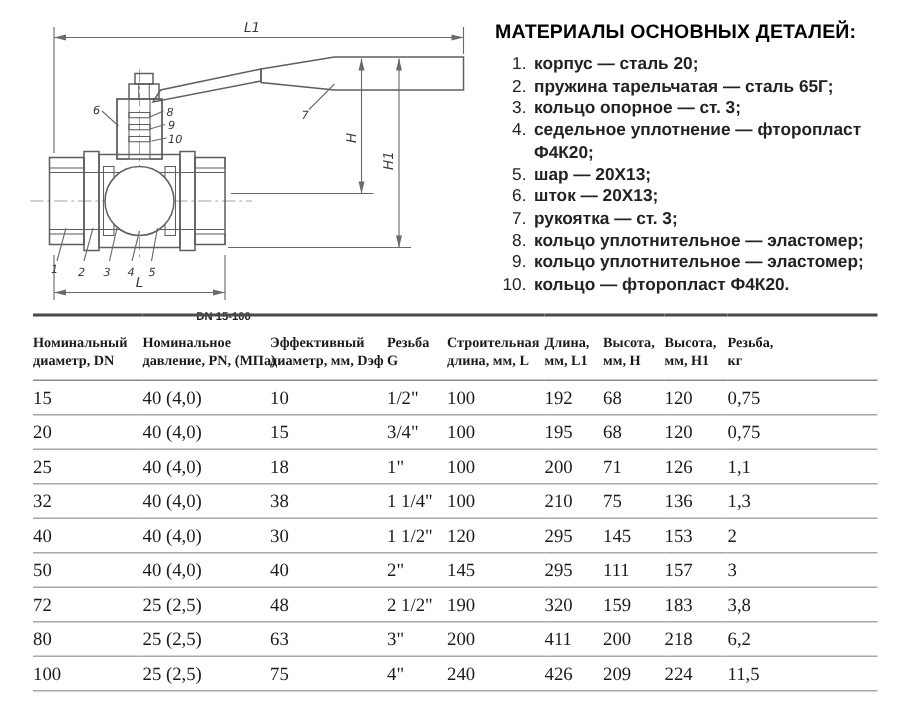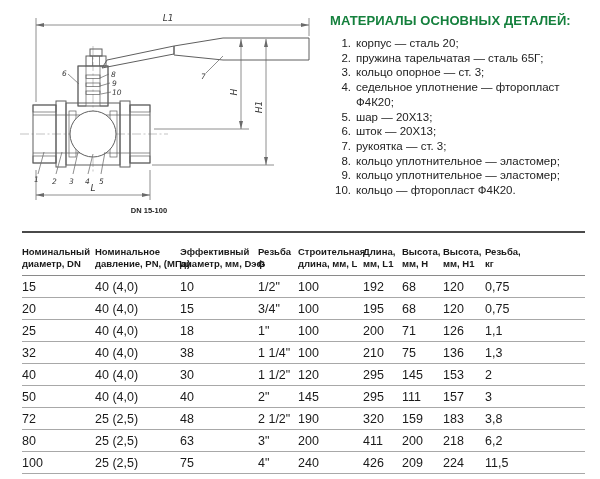--- a/index.html
+++ b/index.html
@@ -17,33 +17,34 @@
   .dimln{ stroke:#6a6a6a; stroke-width:.75; fill:none; }
   .arw  { fill:#6a6a6a; stroke:none; }
   .cl   { stroke:#9a9a9a; stroke-width:.6; stroke-dasharray:9 2.5 2 2.5; }
   .dim  { font:italic 9px "DejaVu Sans", sans-serif; fill:#3a3a3a; }
   .plbl { font:italic 7.5px "DejaVu Sans", sans-serif; fill:#3a3a3a; }
   .cap  { font:bold 7.5px "Liberation Sans", sans-serif; fill:#222; }
 
   
   .materials { position:absolute; left:330px; top:13px; width:264px; }
   .materials h2 {
-    margin:0 0 8px 0; font-size:13px; font-weight:bold; color:#15803d;
+    margin:0 0 8px 0; font-size:13px; font-weight:bold; color:#000000;
     letter-spacing:.1px;
   }
   .materials ol { margin:0; padding:0; list-style:none; font-size:11.5px; line-height:1.28; color:#222; }
   .materials li { display:flex; }
   .materials .num { flex:none; width:21px; text-align:right; padding-right:5px; }
-  .materials .txt { flex:1; }
+  .materials .txt { flex:1;font-weight:bold; }
 
   
   table.specs {
-    position:absolute; left:22px; top:231px; width:563px;
+    position:absolute; left:22px; top:209px; width:563px;
     border-collapse:collapse; table-layout:fixed;
     border-top:2px solid #4a4a4a;
+    font-family:Liberation Serif, serif;
   }
   table.specs th {
     text-align:left; vertical-align:top; font-weight:bold;
     font-size:9.5px; line-height:1.22; color:#1a1a1a;
     padding:13px 2px 6px 0; white-space:pre-line;
     border-bottom:1px solid #8a8a8a;
   }
   table.specs td {
     font-size:12.5px; color:#1a1a1a;
     padding:4px 2px 3px 0;

